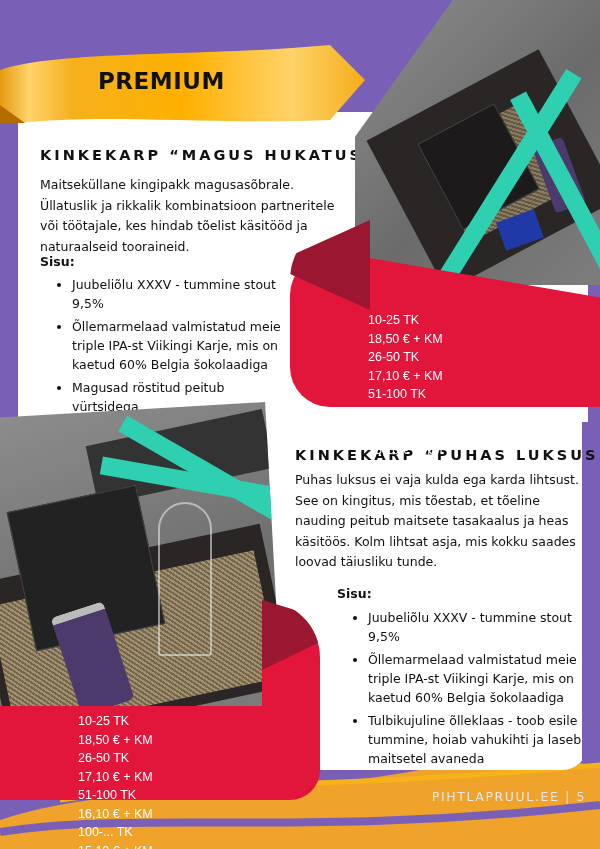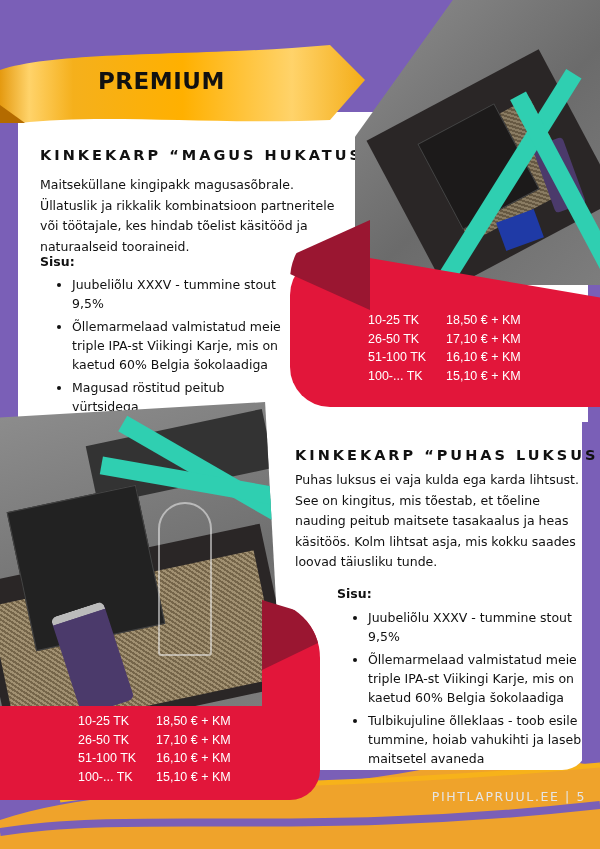--- a/index.html
+++ b/index.html
@@ -10,21 +10,21 @@
   .banner{position:absolute;left:0;top:45px;width:410px;height:78px;}
   .banner-label{position:absolute;left:98px;top:68px;font-family:"DejaVu Sans",sans-serif;font-weight:bold;font-size:23px;letter-spacing:0.5px;color:#111;}
   .photo{position:absolute;overflow:hidden;}
   .photo1{left:355px;top:0;width:245px;height:285px;background:linear-gradient(135deg,#8d8d8d,#6b6b6b 55%,#7d7d7d);clip-path:polygon(40% 0,100% 0,100% 100%,0 100%,0 48%);}
   .photo2{left:0;top:402px;width:282px;height:308px;background:linear-gradient(160deg,#8e8e8e,#6f6f6f 60%,#7d7d7d);clip-path:polygon(0 5%,94% 0,100% 100%,0 100%);}
   .box{position:absolute;background:#2a2626;}
   .straw{position:absolute;background:repeating-linear-gradient(45deg,#c9b48a 0 2px,#8e7a55 2px 4px);opacity:.9;}
   .ribbon{position:absolute;background:#2fcfb1;height:18px;}
   .red-shape{position:absolute;background:#e2163a;}
   .price-table{position:absolute;color:#fff;font-family:"Liberation Sans",sans-serif;font-size:12.5px;line-height:18.5px;}
-  .price-row{display:flex;}
+  .price-row{display:flex;flex-direction:column;}
   .price-qty{width:78px;}
   h2.title{position:absolute;margin:0;font-family:"DejaVu Sans",sans-serif;font-weight:bold;font-size:14.5px;letter-spacing:3px;color:#111;white-space:nowrap;}
   .desc{position:absolute;font-family:"DejaVu Sans",sans-serif;font-size:12.5px;line-height:20.5px;color:#111;}
   .sisu-label{position:absolute;font-family:"DejaVu Sans",sans-serif;font-size:12.5px;font-weight:bold;color:#111;}
   ul.sisu{position:absolute;margin:0;padding:0 0 0 18px;font-family:"DejaVu Sans",sans-serif;font-size:12.5px;line-height:19px;color:#111;}
   ul.sisu li{margin:4px;}
   .footer{position:absolute;right:14px;top:789px;color:#e5e5e5;font-family:"DejaVu Sans",sans-serif;font-size:12.5px;letter-spacing:1.6px;}
 </style>
 </head>
 <body>

